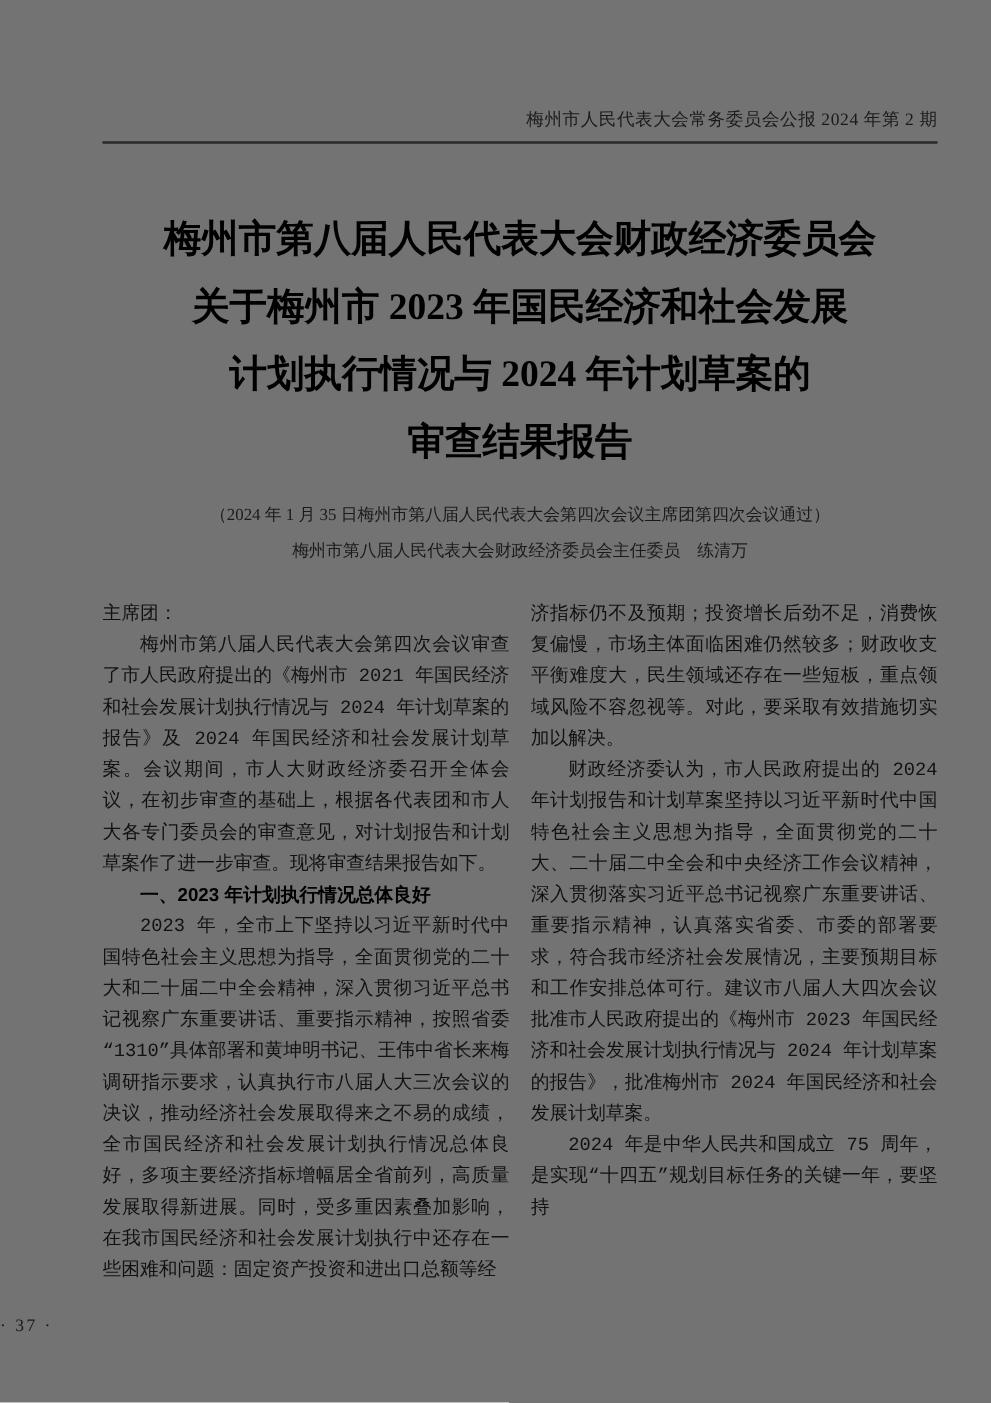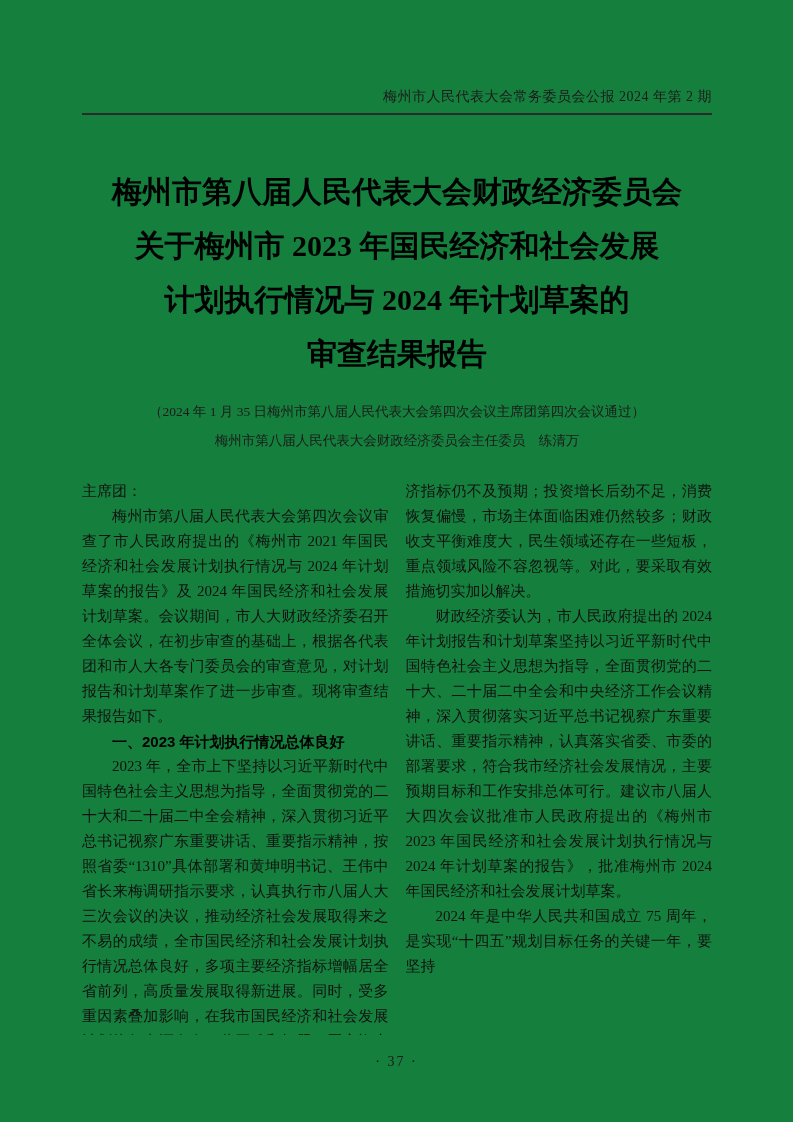--- a/index.html
+++ b/index.html
@@ -5,25 +5,25 @@
   html, body {
     margin: 0;
     padding: 0;
     background: #ffffff;
   }
   .page {
     position: relative;
     width: 793px;
     height: 1122px;
     margin: 0 auto;
-    background: #15803d;
+    background: #737373;
     color: #111111;
     font-family: "Liberation Serif", "DejaVu Serif", serif;
     box-sizing: border-box;
-    padding: 0 81px 0 82px;
+    padding: 0 43px 0 82px;
     overflow: hidden;
   }
   
   .running-header {
     padding-top: 88px;
   }
   .header-text {
     text-align: right;
     font-size: 14px;
     line-height: 18px;
@@ -67,36 +67,37 @@
     min-width: 0;
     font-size: 15px;
     line-height: 25px;
     text-align: justify;
     text-justify: inter-ideograph;
     overflow: hidden;
   }
   .column p {
     margin: 0;
     text-indent: 2em;
+    font-family: Liberation Mono, monospace;
   }
   .column p.no-indent {
     text-indent: 0;
   }
   .column p.section-heading {
     font-family: "Liberation Sans", "DejaVu Sans", sans-serif;
     font-weight: bold;
     color: #000000;
   }
   
   .page-number {
     position: absolute;
     left: 0;
     right: 0;
     bottom: 52px;
-    text-align: center;
+    text-align: left;
     font-size: 14px;
     color: #1a1a1a;
     letter-spacing: 2px;
   }
 </style>
 </head>
 <body>
 
 <div class="page">
 

